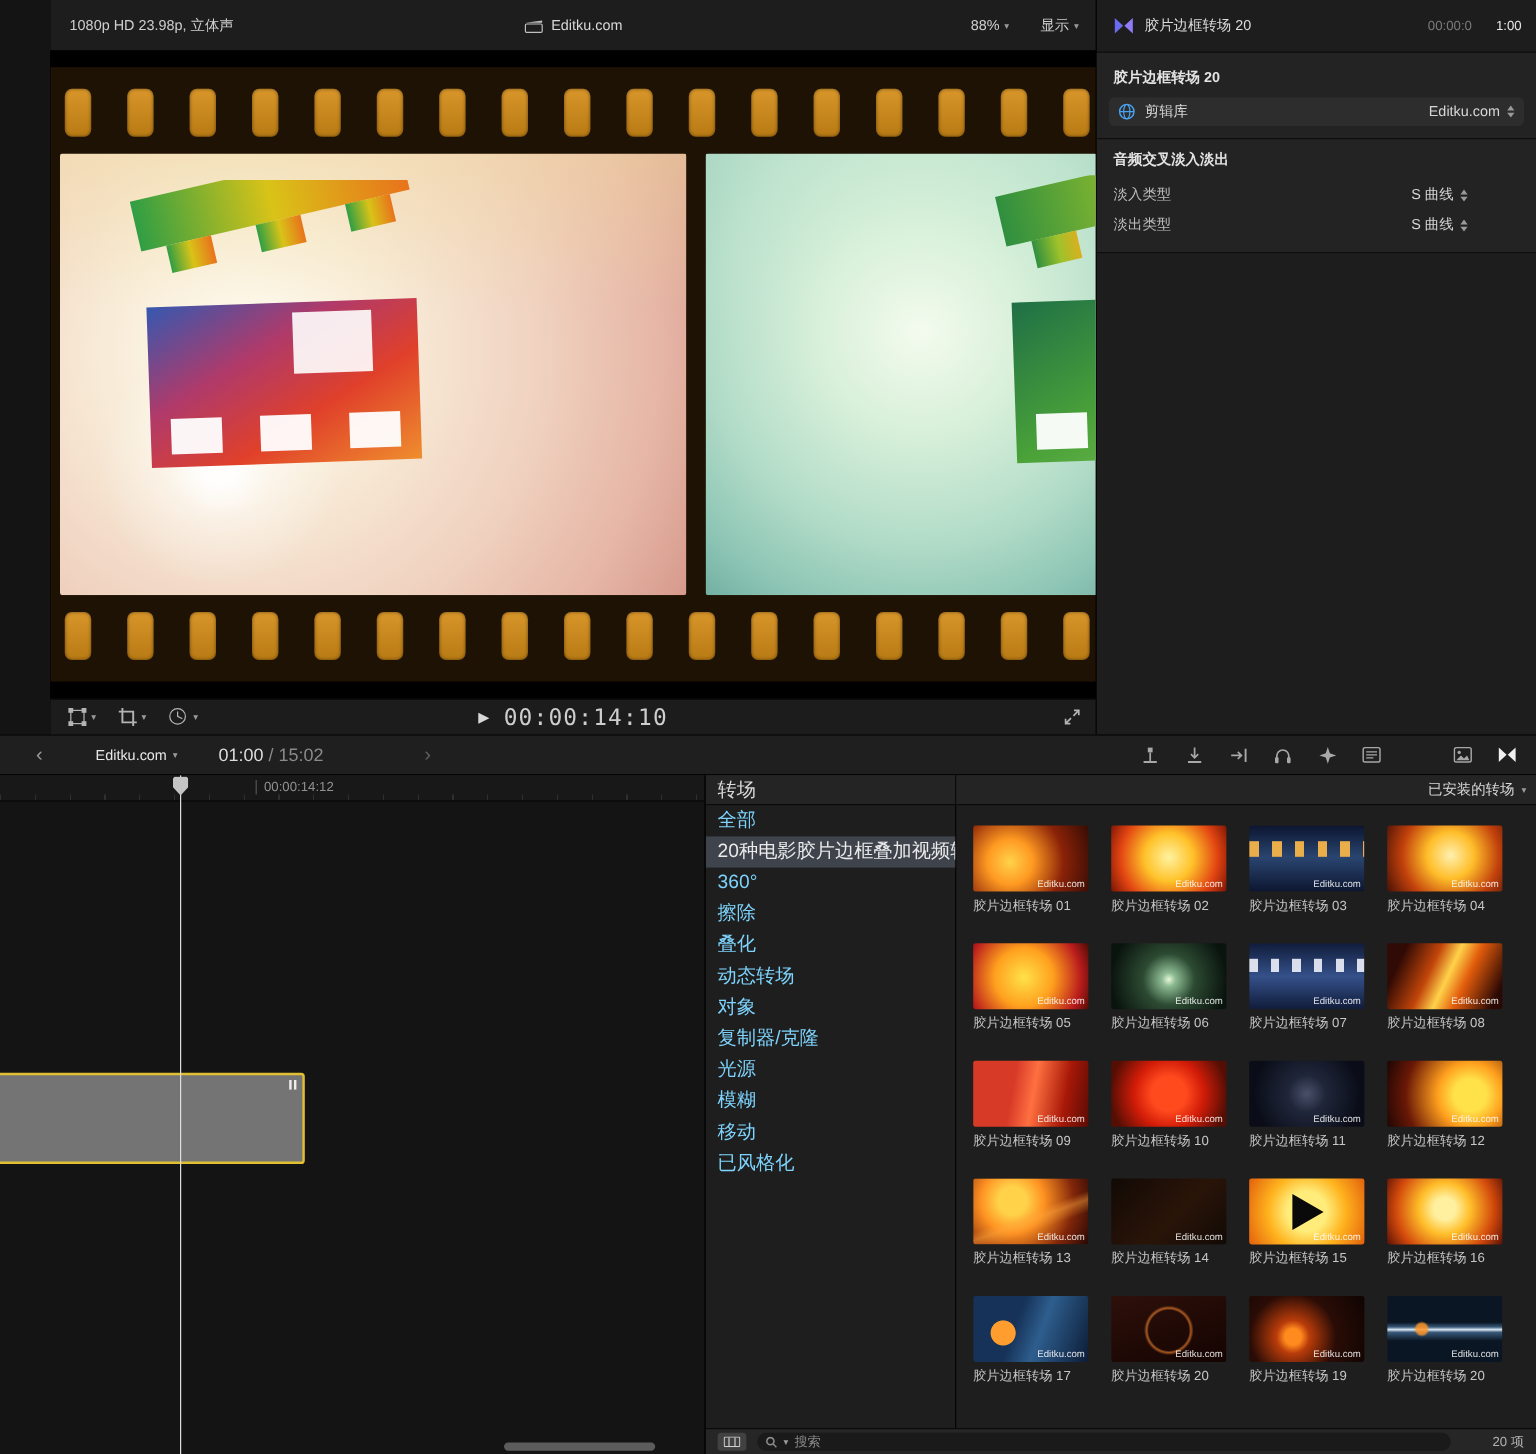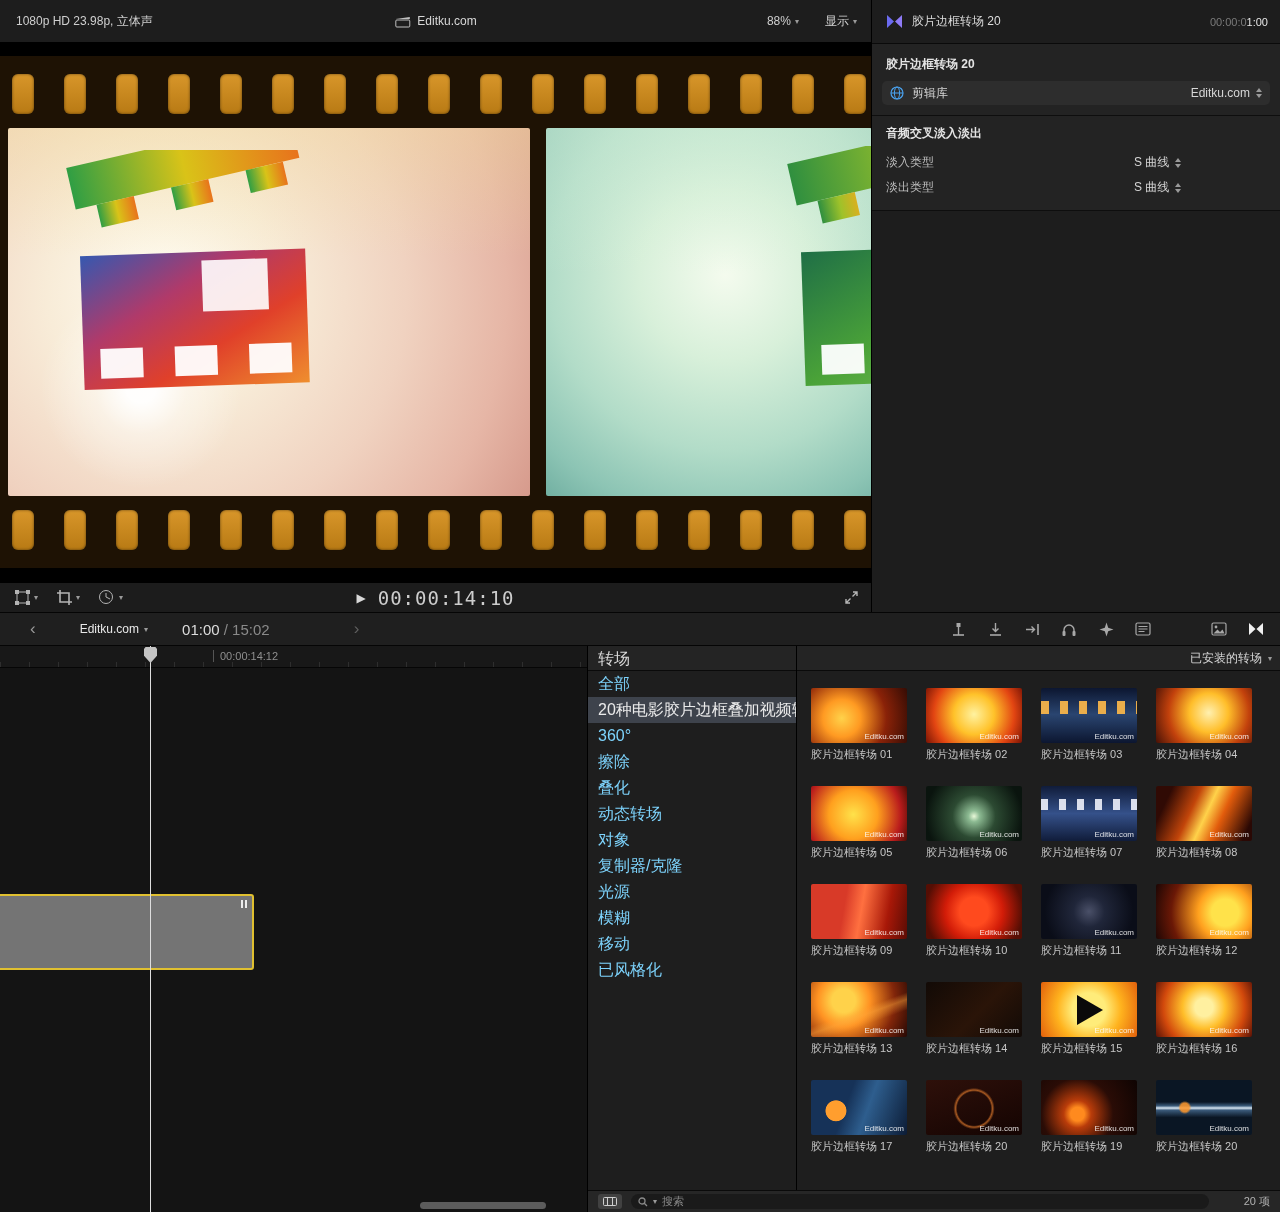--- a/index.html
+++ b/index.html
@@ -2,21 +2,21 @@
 <html><head>
 <meta charset="utf-8">
 <style>
   * { margin:0; padding:0; box-sizing:border-box; }
   html,body { width:1280px; height:1212px; overflow:hidden; background:#141414;
     font-family:"Liberation Sans", sans-serif; color:#c8c8c8; -webkit-font-smoothing:antialiased; }
   .app { width:1280px; height:1212px; display:flex; flex-direction:column; }
 
   
   .top-row { height:612px; display:flex; }
-  .viewer { width:872px; display:flex; flex-direction:column; background:#000; border-right:1px solid #000; }
+  .viewer { width:872px; display:flex; flex-direction:column; background:#000; border-right:1px solid #000;margin-left:42px; }
   .viewer-topbar { height:42px; background:#1d1d1d; display:flex; align-items:center; position:relative; font-size:12px; }
   .vt-left { margin-left:16px; color:#cfcfcf; }
   .vt-center { position:absolute; left:50%; transform:translateX(-50%); display:flex; align-items:center; gap:7px; color:#d8d8d8; }
   .vt-right { margin-left:auto; margin-right:14px; display:flex; gap:26px; align-items:center; color:#cfcfcf; }
   .menu-chip { display:flex; align-items:center; gap:4px; cursor:default; }
   .chev { font-size:8px; color:#9a9a9a; }
 
   .canvas { height:540px; position:relative; background:#000; overflow:hidden; }
   .film { position:absolute; left:0; top:14px; width:872px; height:512px; background:#1e1204; }
   .holes { position:absolute; left:0; width:100%; height:40px; display:flex; gap:30px; padding-left:12px; }
@@ -43,21 +43,21 @@
   .vc-center { position:absolute; left:50%; transform:translateX(-50%); display:flex; align-items:center; gap:12px; }
   .play-glyph { color:#d8d8d8; font-size:12px; }
   .big-tc { font-family:"DejaVu Sans Mono", monospace; font-size:19px; color:#cdcdcd; letter-spacing:1px; }
   .vc-right { margin-left:auto; margin-right:12px; }
 
   
   .inspector { flex:1; background:#1d1d1d; display:flex; flex-direction:column; font-size:12px; }
   .insp-header { height:44px; border-bottom:1px solid #0a0a0a; display:flex; align-items:center; padding:0 12px 0 14px; gap:9px; }
   .insp-title { color:#dcdcdc; }
   .insp-duration { margin-left:auto; font-size:11px; }
-  .dur-dim { color:#7a7a7a; } .dur-hi { color:#e6e6e6; }
+  .dur-dim { color:#7a7a7a; } .dur-hi { color:#e6e6e6;padding-left:20px; }
   .insp-rows { background:#232323; padding:8px 0 10px; }
   .insp-section { font-weight:bold; color:#e4e4e4; padding:4px 14px 8px; }
   .lib-row { margin:0 10px 10px; height:24px; background:#2d2d2d; border-radius:5px; display:flex; align-items:center; padding:0 8px; gap:8px; }
   .lib-label { color:#d6d6d6; }
   .lib-value { margin-left:auto; display:flex; align-items:center; gap:6px; color:#d6d6d6; }
   .hr { height:1px; background:#0e0e0e; }
   .fade-row { height:25px; display:flex; align-items:center; padding:0 14px; position:relative; }
   .fade-label { color:#bdbdbd; }
   .fade-value { position:absolute; left:262px; display:flex; align-items:center; gap:6px; color:#d6d6d6; }
   .insp-empty { flex:1; background:#1d1d1d; border-top:1px solid #0e0e0e; }

